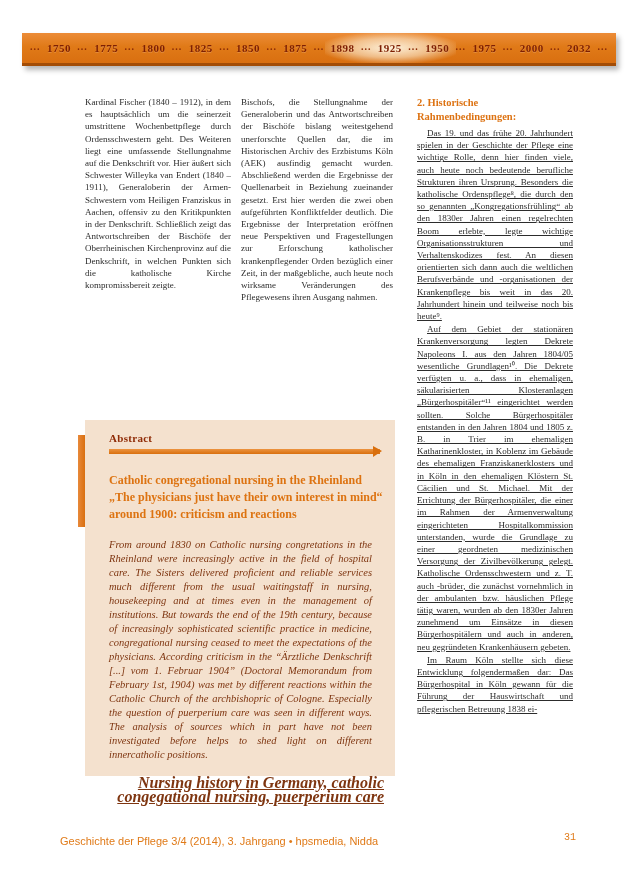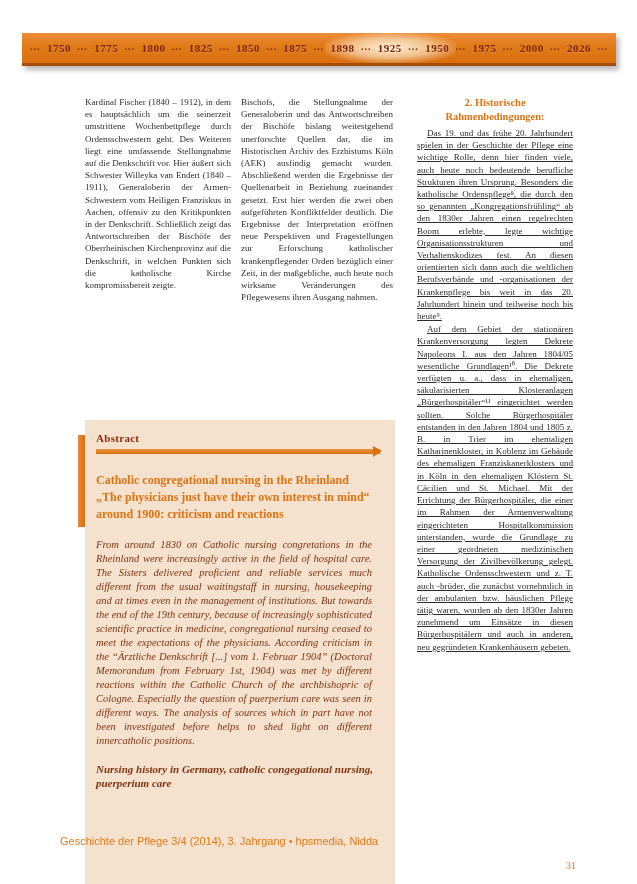--- a/index.html
+++ b/index.html
@@ -33,26 +33,26 @@
   
   .col{position:absolute;top:96px;font-size:9px;line-height:12.2px;color:#2c2c2c;text-align:justify;}
   .col p{margin:0;}
   .col p + p{margin-top:1px;}
   .col .indent{text-indent:10px;text-decoration:underline;}
   .col1{left:85px;width:146px;}
   .col2{left:241px;width:152px;}
   .col3{left:417px;width:156px;}
   .sec-heading{
     color:#dd7313;font-weight:bold;font-size:10.5px;line-height:13.5px;
-    margin:0 0 4px 0;text-align:center;
+    margin:0 0 4px 0;text-align:left;
   }
   
   .abstract-box{
-    position:absolute;left:85px;top:420px;width:310px;height:464px;
-    background:#f4e1ce;box-sizing:border-box;padding:12px 11px 0 11px;
+    position:absolute;left:85px;top:420px;width:310px;height:356px;
+    background:#f4e1ce;box-sizing:border-box;padding:12px 11px 0 24px;
   }
   .ab-vbar{
     position:absolute;left:-7px;top:15px;width:7px;height:92px;
     background:linear-gradient(90deg,#e8893a,#d96f10);
   }
   .ab-label{color:#8f2b06;font-weight:bold;font-size:11px;letter-spacing:0.3px;}
   .ab-rule{
     position:relative;height:5px;margin-top:5px;margin-right:4px;
     background:linear-gradient(#ec9440,#d96f0d);
   }
@@ -63,31 +63,30 @@
   }
   .ab-title{
     margin-top:18px;color:#dd7311;font-weight:bold;font-size:12px;line-height:17px;
   }
   .ab-body{
     margin:15px 12px 0 0;color:#7e3510;font-style:italic;font-size:10.5px;
     line-height:14px;text-align:justify;
   }
   .ab-keywords{
     margin:14px 0 0 0;color:#7e3510;font-style:italic;font-weight:bold;
-    font-size:11px;line-height:14px;text-align:left;
+    font-size:16px;line-height:14px;text-align:right;text-decoration:underline;
   }
   
   .footer-citation{
     position:absolute;left:60px;top:835px;font-size:11px;color:#e07a18;
     font-family:"Liberation Sans", sans-serif;
   }
   .footer-page{
     position:absolute;right:61px;top:832px;font-size:10px;color:#e07a18;
-    font-family:Liberation Serif, serif;
-    margin-top:28px;
+    font-family:Liberation Mono, monospace;
   }
 </style>
 </head>
 <body>
 
 <div class="page">
 
   <div class="timeline">
     <div class="tl-glow"></div>
     <span class="tl-dots">...</span>
@@ -106,36 +105,37 @@
     <span class="tl-year">1898</span>
     <span class="tl-dots">...</span>
     <span class="tl-year">1925</span>
     <span class="tl-dots">...</span>
     <span class="tl-year">1950</span>
     <span class="tl-dots">...</span>
     <span class="tl-year">1975</span>
     <span class="tl-dots">...</span>
     <span class="tl-year">2000</span>
     <span class="tl-dots">...</span>
-    <span class="tl-year">2026</span>
+    <span class="tl-year">2032</span>
     <span class="tl-dots">...</span>
   </div>
 
   <div class="col col1">
     <p>Kardinal Fischer (1840 – 1912), in dem es hauptsächlich um die seinerzeit umstrittene Wochenbettpflege durch Ordensschwestern geht. Des Weiteren liegt eine umfassende Stellungnahme auf die Denkschrift vor. Hier äußert sich Schwester Willeyka van Endert (1840 – 1911), Generaloberin der Armen-Schwestern vom Heiligen Franziskus in Aachen, offensiv zu den Kritikpunkten in der Denkschrift. Schließlich zeigt das Antwortschreiben der Bischöfe der Oberrheinischen Kirchenprovinz auf die Denkschrift, in welchen Punkten sich die katholische Kirche kompromissbereit zeigte.</p>
   </div>
 
   <div class="col col2">
     <p>Bischofs, die Stellungnahme der Generaloberin und das Antwortschreiben der Bischöfe bislang weitestgehend unerforschte Quellen dar, die im Historischen Archiv des Erzbistums Köln (AEK) ausfindig gemacht wurden. Abschließend werden die Ergebnisse der Quellenarbeit in Beziehung zueinander gesetzt. Erst hier werden die zwei oben aufgeführten Konfliktfelder deutlich. Die Ergebnisse der Interpretation eröffnen neue Perspektiven und Fragestellungen zur Erforschung katholischer krankenpflegender Orden bezüglich einer Zeit, in der maßgebliche, auch heute noch wirksame Veränderungen des Pflegewesens ihren Ausgang nahmen.</p>
   </div>
 
   <div class="col col3">
     <h3 class="sec-heading">2. Historische Rahmenbedingungen:</h3>
     <p class="indent">Das 19. und das frühe 20. Jahrhundert spielen in der Geschichte der Pflege eine wichtige Rolle, denn hier finden viele, auch heute noch bedeutende berufliche Strukturen ihren Ursprung. Besonders die katholische Ordenspflege⁸, die durch den so genannten „Kongregationsfrühling“ ab den 1830er Jahren einen regelrechten Boom erlebte, legte wichtige Organisationsstrukturen und Verhaltenskodizes fest. An diesen orientierten sich dann auch die weltlichen Berufsverbände und -organisationen der Krankenpflege bis weit in das 20. Jahrhundert hinein und teilweise noch bis heute⁹.</p>
     <p class="indent">Auf dem Gebiet der stationären Krankenversorgung legten Dekrete Napoleons I. aus den Jahren 1804/05 wesentliche Grundlagen¹⁰. Die Dekrete verfügten u. a., dass in ehemaligen, säkularisierten Klosteranlagen „Bürgerhospitäler“¹¹ eingerichtet werden sollten. Solche Bürgerhospitäler entstanden in den Jahren 1804 und 1805 z. B. in Trier im ehemaligen Katharinenkloster, in Koblenz im Gebäude des ehemaligen Franziskanerklosters und in Köln in den ehemaligen Klöstern St. Cäcilien und St. Michael. Mit der Errichtung der Bürgerhospitäler, die einer im Rahmen der Armenverwaltung eingerichteten Hospitalkommission unterstanden, wurde die Grundlage zu einer geordneten medizinischen Versorgung der Zivilbevölkerung gelegt. Katholische Ordensschwestern und z. T. auch -brüder, die zunächst vornehmlich in der ambulanten bzw. häuslichen Pflege tätig waren, wurden ab den 1830er Jahren zunehmend um Einsätze in diesen Bürgerhospitälern und auch in anderen, neu gegründeten Krankenhäusern gebeten.</p>
+    <p class="indent">Im Raum Köln stellte sich diese Entwicklung folgendermaßen dar: Das Bürgerhospital in Köln gewann für die Führung der Hauswirtschaft und pflegerischen Betreuung 1838 ei-</p>
   </div>
 
   <div class="abstract-box">
     <div class="ab-vbar"></div>
     <div class="ab-label">Abstract</div>
     <div class="ab-rule">
       <div class="ab-rule-arrow"></div>
     </div>
     <div class="ab-title">
       <div>Catholic congregational nursing in the Rheinland</div>

